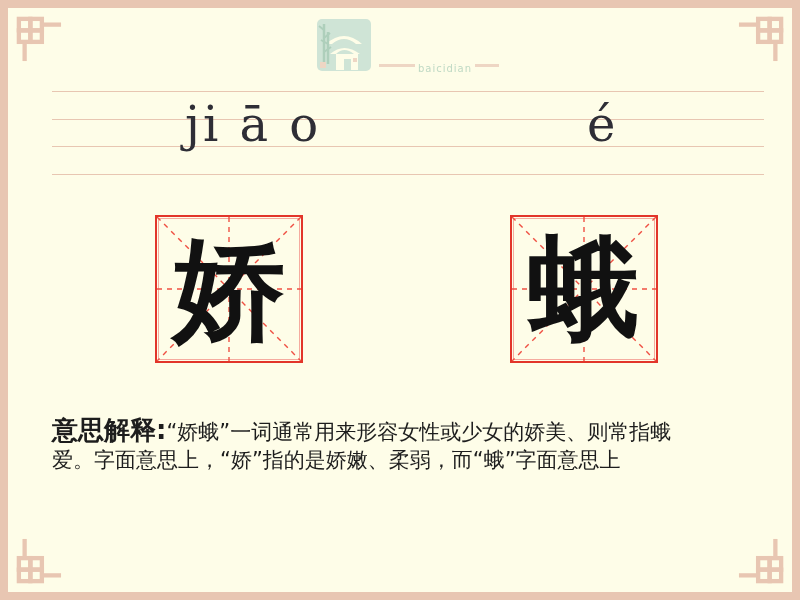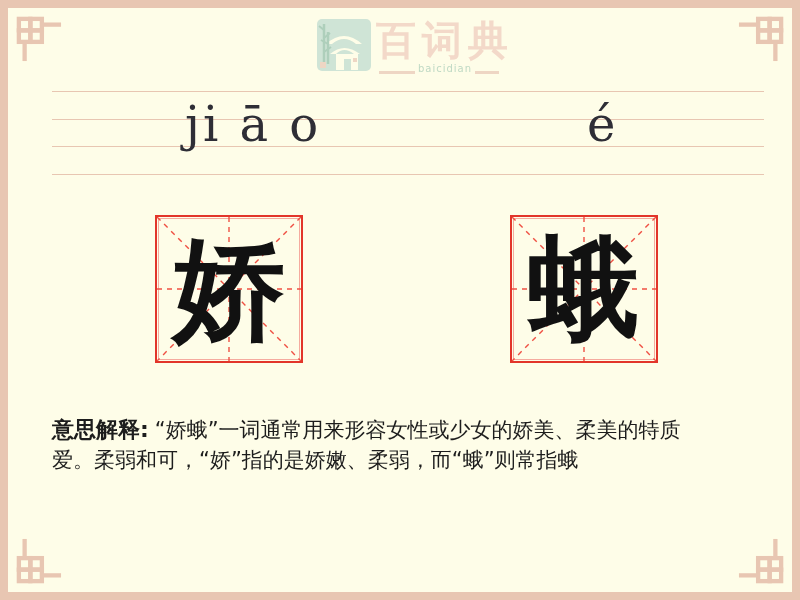--- a/index.html
+++ b/index.html
@@ -22,21 +22,21 @@
   
   .logo{position:absolute;left:306px;top:8px;width:190px;height:58px;}
   .stamp{position:absolute;left:2px;top:2px;width:56px;height:54px;}
   .brand-name{
     position:absolute;left:62px;top:2px;
     font-size:40px;font-weight:bold;letter-spacing:6px;
     color:#f3d9c9;line-height:44px;white-space:nowrap;
   }
   .brand-sub{
     position:absolute;left:64px;top:48px;width:122px;
-    display:flex;align-items:flex-end;justify-content:center;gap:3px;
+    display:flex;align-items:flex-start;justify-content:center;gap:3px;
   }
   .brand-sub .dash{height:3px;background:#eed6c4;flex:0 0 auto;}
   .dash.l{width:36px;} .dash.r{width:24px;}
   .brand-sub .romanized{
     font-size:10px;color:#bfd9c4;letter-spacing:1px;line-height:10px;
     font-family:"DejaVu Sans", sans-serif;
   }
 
   
   .py-line{position:absolute;left:44px;width:712px;height:1px;background:#e8c6b2;}
@@ -65,21 +65,21 @@
     font-size:112px;font-weight:600;color:#111;line-height:1;
     font-family:"DejaVu Sans", sans-serif;
   }
 
   
   .definition{
     position:absolute;left:44px;top:407px;width:716px;
     color:#1d1d1d;font-size:21px;line-height:30px;
   }
   .def-line{white-space:nowrap;height:30px;}
-  .def-label{font-weight:bold;font-size:22px;margin-right:6px;}
+  .def-label{font-weight:bold;font-size:26px;}
 </style>
 </head>
 <body>
 
 <div class="card">
 
   <svg class="corner tl" viewBox="0 0 48 48">
     <g fill="none" stroke="#e8c6b2" stroke-width="4.5">
       <rect x="3" y="3" width="12" height="12"></rect>
       <rect x="15" y="3" width="12" height="12"></rect>
@@ -128,21 +128,20 @@
       <path d="M14 36 Q28 24 44 36 L38 36 Q28 28 20 36 Z" fill="#fefde8"></path>
 
       <rect x="20" y="36" width="22" height="16" fill="#fefde8"></rect>
       <rect x="28" y="41" width="7" height="11" fill="#cfe4d6"></rect>
       <rect x="37" y="40" width="4" height="4" fill="#eed6c4"></rect>
 
       <path d="M8 6 V 50 M12 14 V 46" stroke="#aecfbb" stroke-width="2.5" fill="none"></path>
       <path d="M8 12 l-5 -4 M8 20 l6 -5 M12 26 l-7 -4 M8 34 l7 -5" stroke="#aecfbb" stroke-width="2" fill="none"></path>
       <rect x="4" y="44" width="6" height="6" fill="#eed6c4"></rect>
     </svg>
-    <div class="brand-name">百词典</div>
     <div class="brand-sub">
       <span class="dash l"></span>
       <span class="romanized">baicidian</span>
       <span class="dash r"></span>
     </div>
   </div>
 
   <div class="py-line" style="top:83px"></div>
   <div class="py-line" style="top:111px"></div>
   <div class="py-line" style="top:138px"></div>
@@ -170,18 +169,18 @@
         <line x1="72" y1="0" x2="72" y2="144"></line>
         <line x1="0" y1="0" x2="144" y2="144"></line>
         <line x1="144" y1="0" x2="0" y2="144"></line>
       </g>
     </svg>
     <div class="hanzi">蛾</div>
   </div>
 
   <div class="definition">
     <div class="def-line">
-      <span class="def-label">意思解释:</span><span>“娇蛾”一词通常用来形容女性或少女的娇美、柔美的特质</span>
+      <span class="def-label">意思解释:</span><span>“娇蛾”一词通常用来形容女性或少女的娇美、则常指蛾</span>
     </div>
-    <div class="def-line">爱。柔弱和可，“娇”指的是娇嫩、柔弱，而“蛾”则常指蛾</div>
+    <div class="def-line">爱。字面意思上，“娇”指的是娇嫩、柔弱，而“蛾”字面意思上</div>
   </div>
 
 </div>
 
 </body></html>

